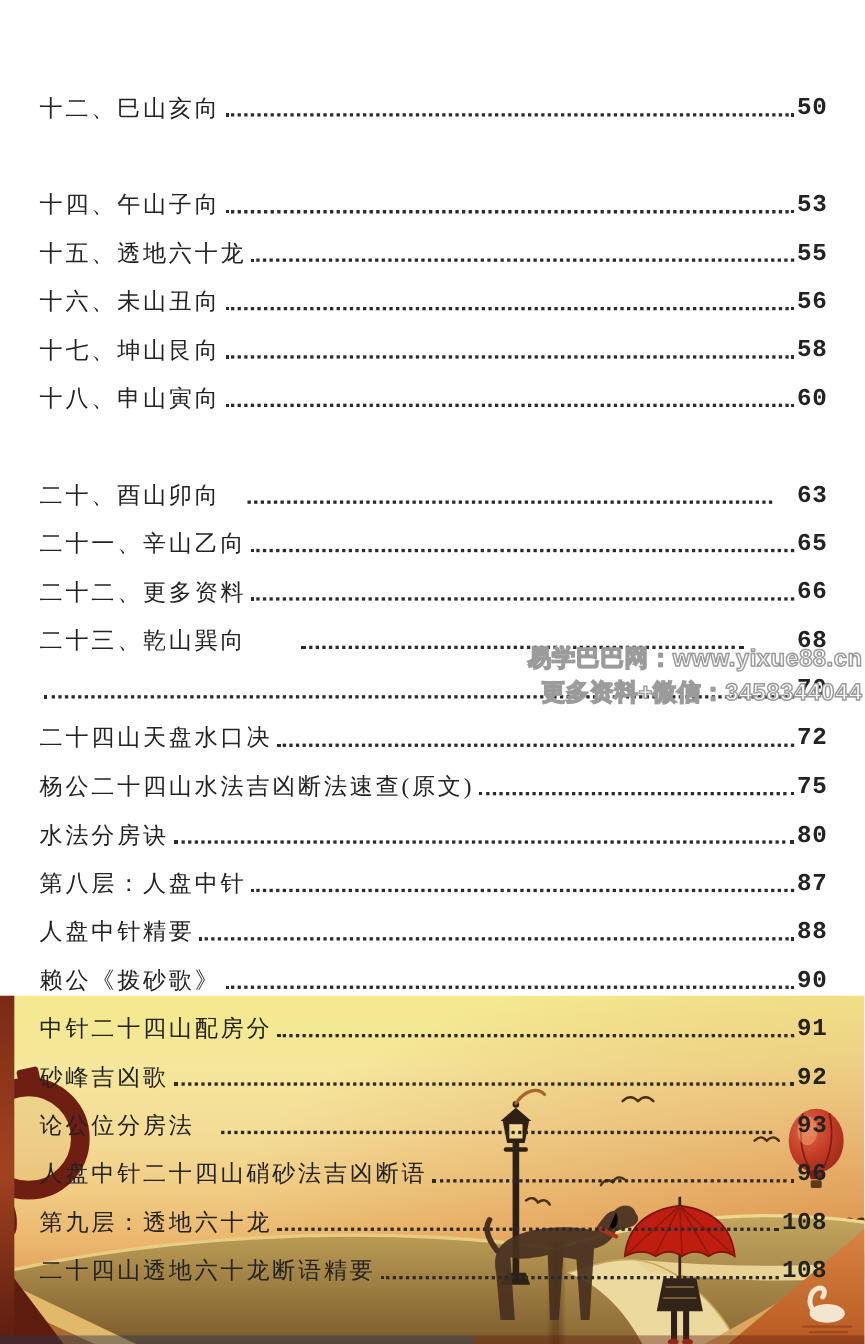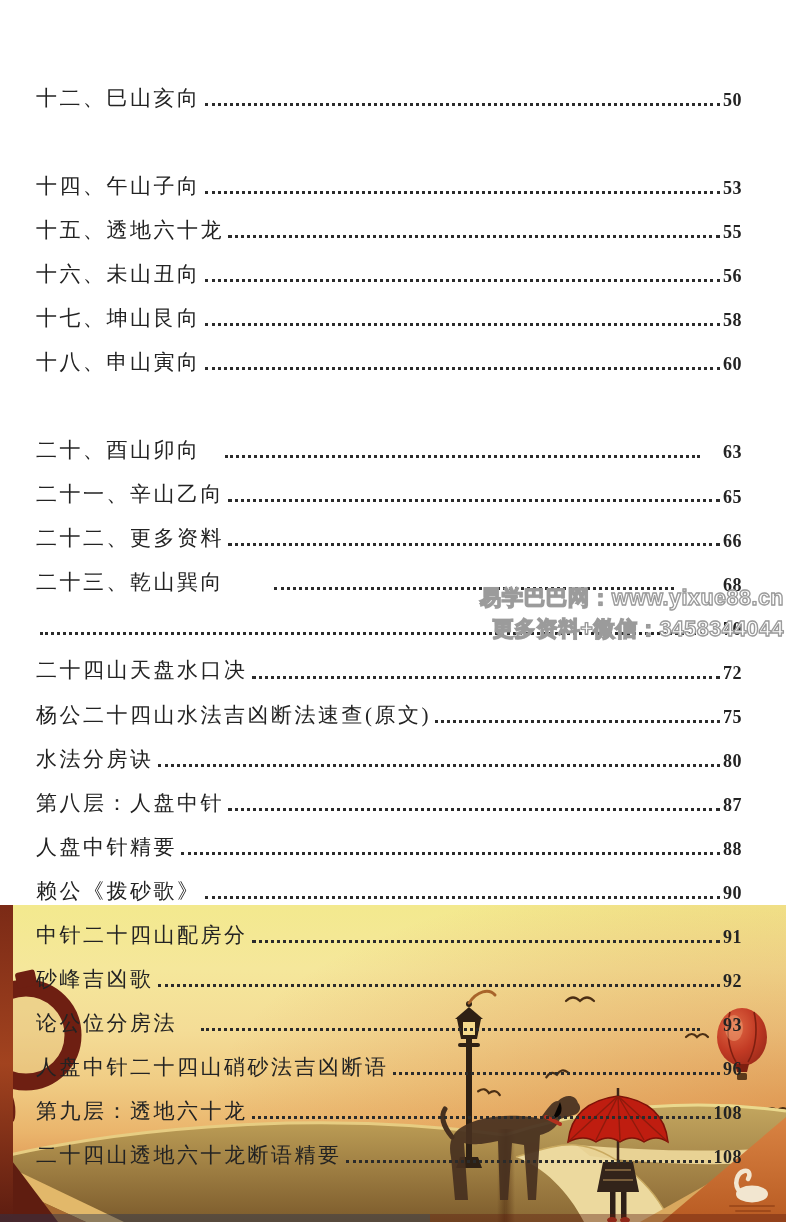--- a/index.html
+++ b/index.html
@@ -19,37 +19,37 @@
   #scene{
     position:absolute;left:0;top:905px;width:786px;height:317px;
     z-index:1;
   }
   
   #toc{
     position:absolute;inset:0;z-index:3;
   }
   .toc-row{
     position:absolute;left:0;width:786px;height:32px;
-    padding:0 44px 0 36px;box-sizing:border-box;
+    padding:0 34px 0 36px;box-sizing:border-box;
     display:flex;align-items:flex-end;
     color:var(--text,#232323);
   }
   .toc-title{
     font-size:21px;line-height:1.1;letter-spacing:2.5px;
     white-space:nowrap;
     font-family:"Liberation Serif","DejaVu Serif",serif;
   }
   .toc-dots{
     flex:1;margin:0 3px 4px 4px;
     border-bottom:3px dotted #2b2b2b;
     min-width:20px;
   }
   .toc-page{
-    font-size:18px;line-height:1.05;font-weight:600;
-    font-family:Liberation Serif, serif;
+    font-size:22px;line-height:1.05;font-weight:600;
+    font-family:Liberation Mono, monospace;
     letter-spacing:.5px;
   }
   
   #watermark{
     position:absolute;right:2px;top:583px;z-index:5;
     text-align:right;
     font-family:"Liberation Sans","DejaVu Sans",sans-serif;
     font-weight:bold;font-size:21.5px;line-height:1.42;
     color:var(--watermark-fill,#ffffff);
     -webkit-text-stroke:1.3px var(--watermark-outline,#9b9b9b);

